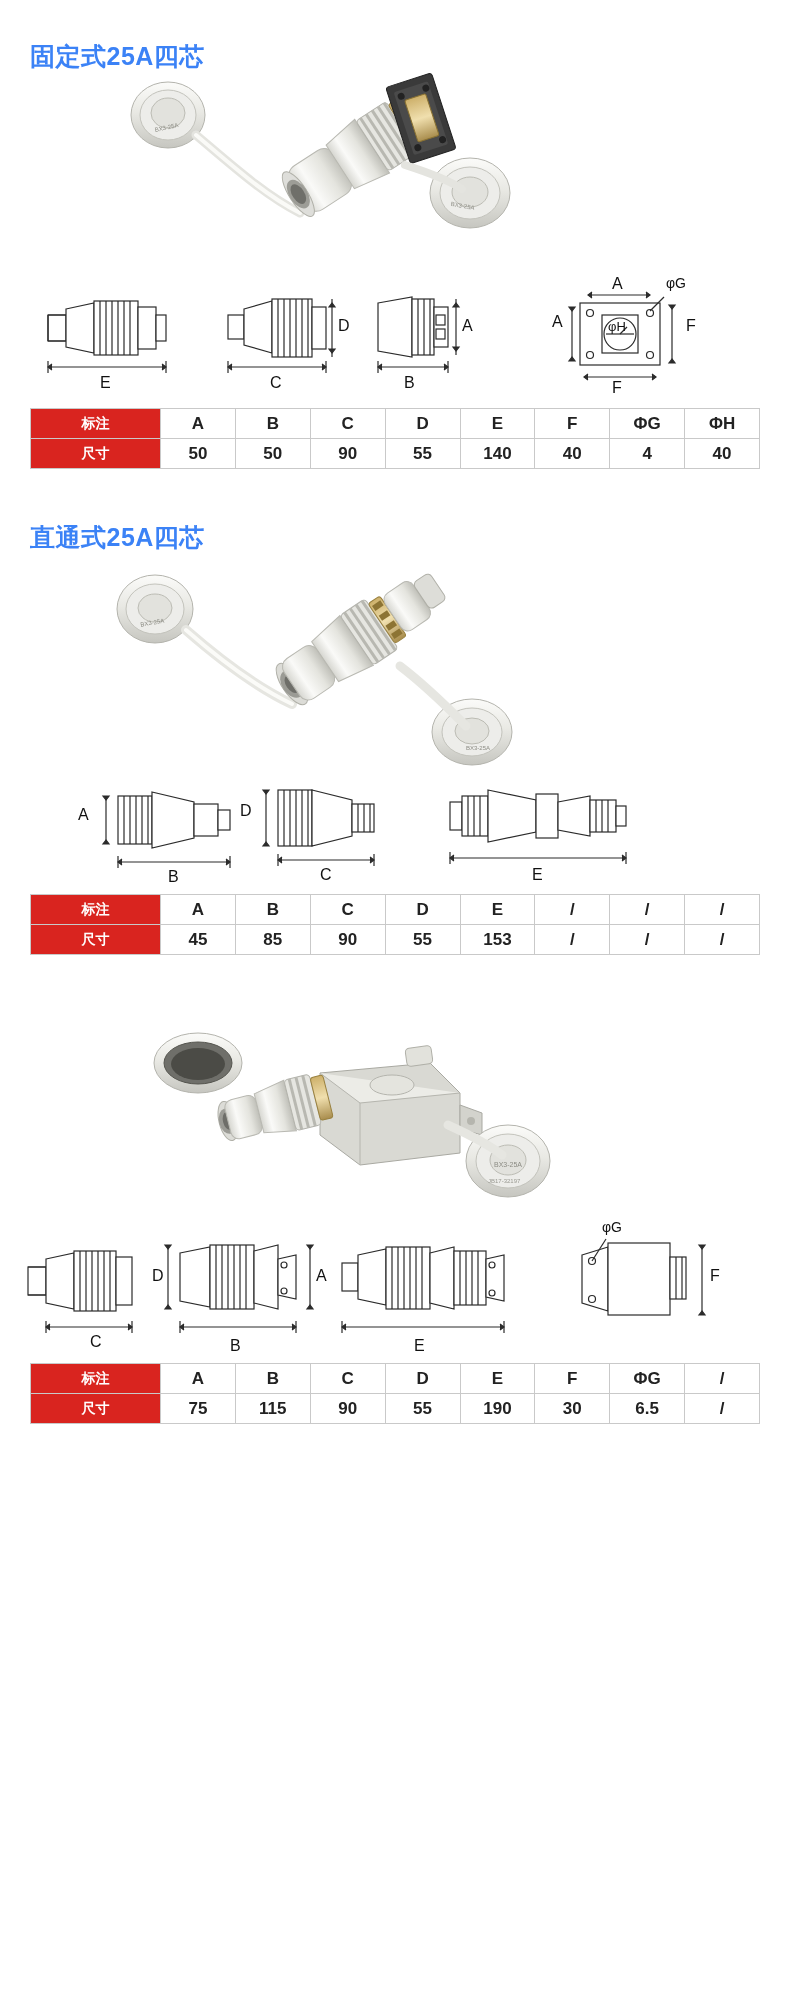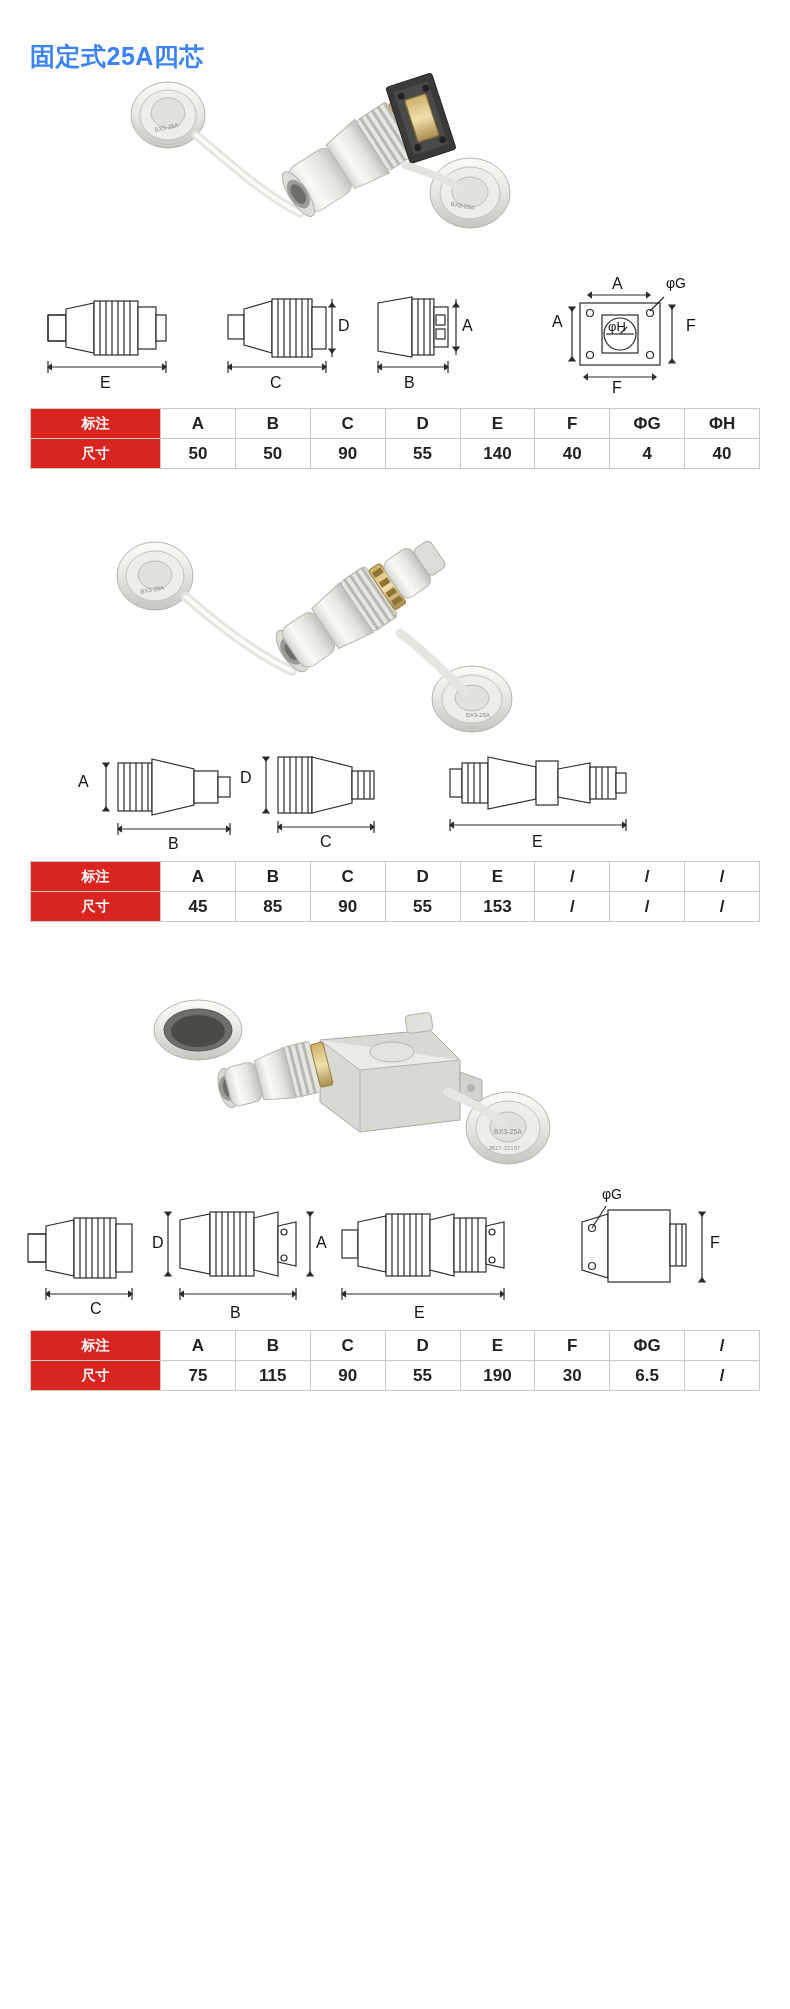--- a/index.html
+++ b/index.html
@@ -259,20 +259,21 @@
         <td>140</td>
         <td>40</td>
         <td>4</td>
         <td>40</td>
       </tr>
     </tbody>
       </table>
   </div>
 
   <div class="section" style="padding-top:52px;">
+    <div class="section-title">直通式25A四芯</div>
 
     <div class="photo-area" style="height:220px;">
       <svg width="790" height="220" viewBox="0 0 790 220">
 
         <g transform="translate(155,55)">
           <ellipse cx="0" cy="0" rx="38" ry="34" fill="url(#g1)" stroke="#b4b4ad"></ellipse>
           <ellipse cx="0" cy="0" rx="29" ry="25" fill="#ededea" stroke="#c3c3bc"></ellipse>
           <ellipse cx="0" cy="-1" rx="17" ry="14" fill="#e2e2dd" stroke="#bcbcb4"></ellipse>
           <text x="-17" y="15" font-size="6" fill="#8c8c84" transform="rotate(-10)">BX3-25A</text>
         </g>

